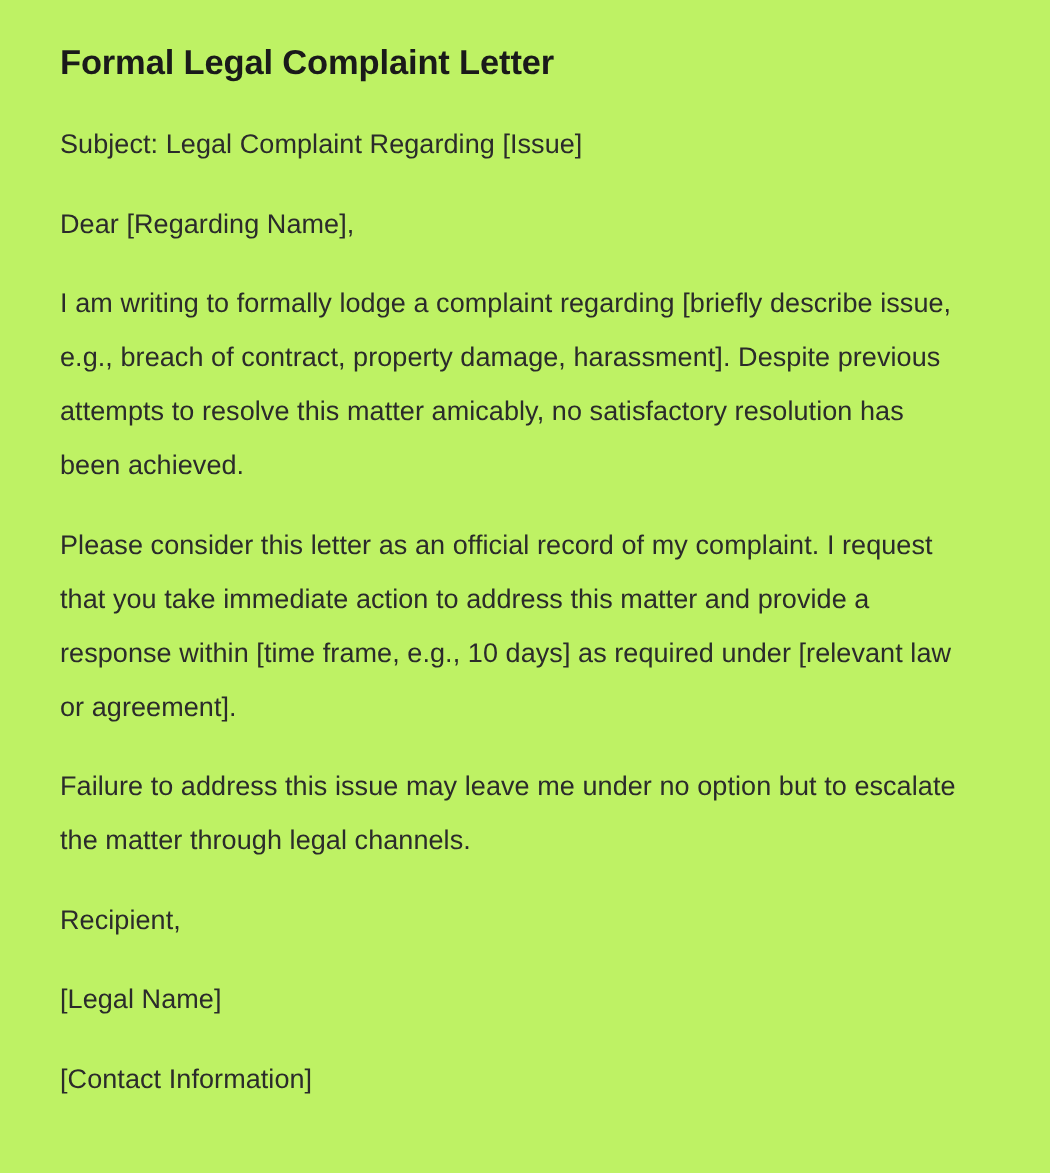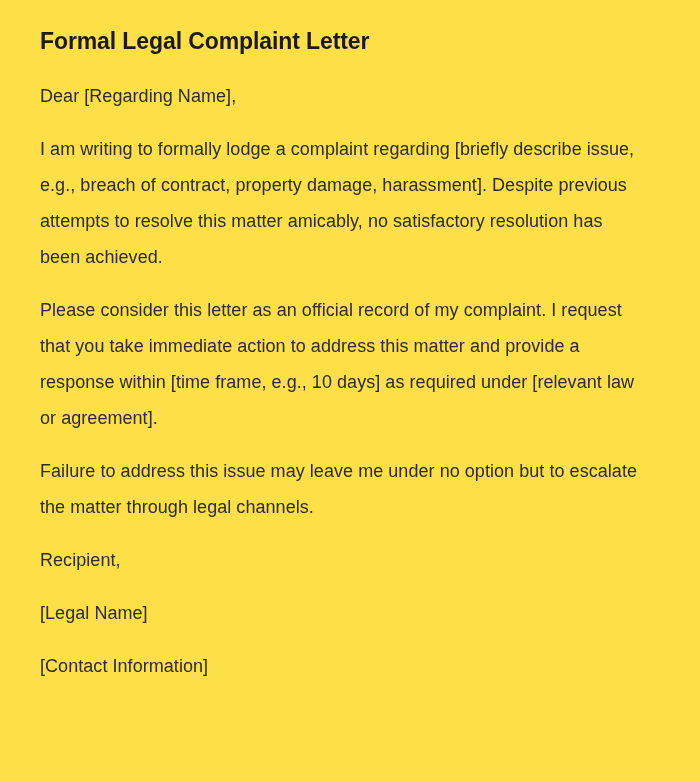--- a/index.html
+++ b/index.html
@@ -12,21 +12,21 @@
     height: 782px;
     background: #ffffff;
     font-family: "Liberation Sans", sans-serif;
     -webkit-font-smoothing: antialiased;
     overflow: hidden;
   }
   .page {
     box-sizing: border-box;
     width: 700px;
     height: 782px;
-    background: #fde047;
+    background: #bef264;
     padding: 26px 40px 0 40px;
   }
   .doc-body {
     width: 600px;
   }
   .doc-title {
     font-size: 23px;
     font-weight: bold;
     line-height: 30px;
     color: #1a1a1a;
@@ -46,20 +46,21 @@
   }
 </style>
 </head>
 <body>
 
 <div class="page">
   <article class="doc-body">
 
     <h1 class="doc-title">Formal Legal Complaint Letter</h1>
 
+    <p class="para">Subject: Legal Complaint Regarding [Issue]</p>
 
     <p class="para">Dear [Regarding Name],</p>
 
     <p class="para">I am writing to formally lodge a complaint regarding [briefly describe issue, e.g., breach of contract, property damage, harassment]. Despite previous attempts to resolve this matter amicably, no satisfactory resolution has been achieved.</p>
 
     <p class="para">Please consider this letter as an official record of my complaint. I request that you take immediate action to address this matter and provide a response within [time frame, e.g., 10 days] as required under [relevant law or agreement].</p>
 
     <p class="para">Failure to address this issue may leave me under no option but to escalate the matter through legal channels.</p>
 
     <p class="para">Recipient,</p>

